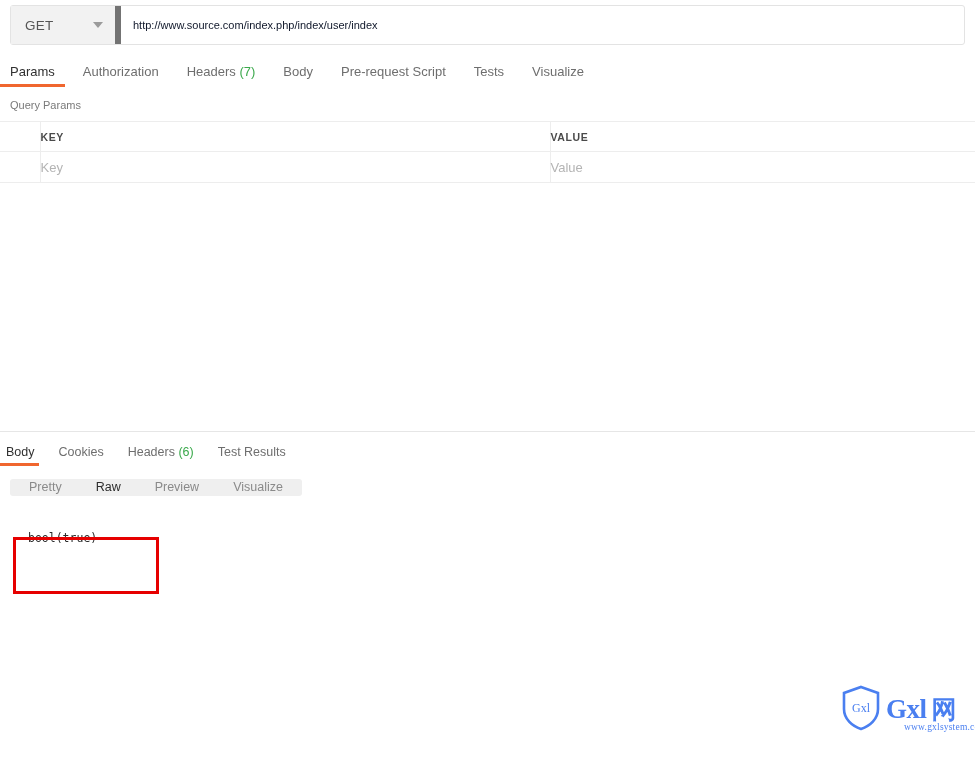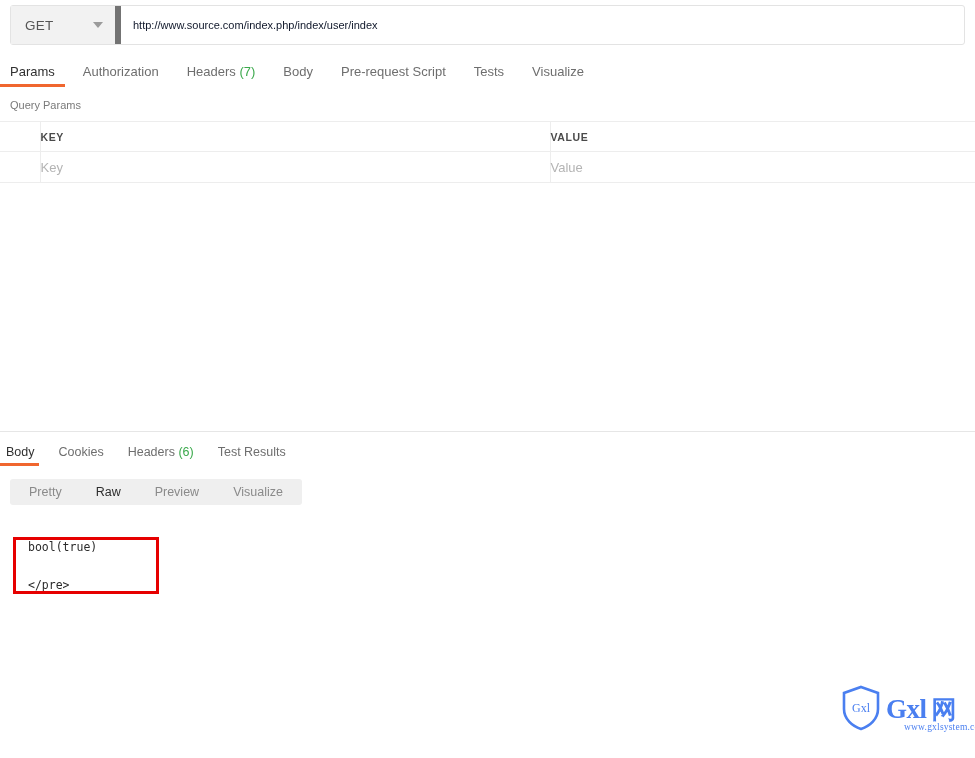--- a/index.html
+++ b/index.html
@@ -166,21 +166,21 @@
     background: #f0662e;
   }
 
   
   .subtabs {
     display: inline-flex;
     align-items: center;
     background: #efefef;
     border-radius: 3px;
     margin: 13px 0 0 10px;
-    height: 26px;
+    height: 17px;
     padding: 0 2px;
   }
   .subtab {
     font-size: 12.5px;
     color: #8a8a8a;
     padding: 0 17px;
     line-height: 27px;
     cursor: pointer;
   }
   .subtab.active { color: #2d2d2d; }
@@ -333,21 +333,20 @@
 <div class="subtabs">
   <div class="subtab">Pretty</div>
   <div class="subtab active">Raw</div>
   <div class="subtab">Preview</div>
   <div class="subtab">Visualize</div>
 </div>
 
 
 <div class="res-body">
 <div>bool(true)</div>
-<div>&lt;/pre&gt;</div>
 </div>
 
 <div class="red-box"></div>
 
 
 <div class="watermark">
   <svg class="wm-shield" width="42" height="48" viewBox="0 0 42 48">
     <path d="M21 3 L38 9 L38 25 C38 35 30 42 21 45 C12 42 4 35 4 25 L4 9 Z" fill="none" stroke="#4a7ff0" stroke-width="2.6"></path>
     <text x="21" y="28" text-anchor="middle" font-family="Liberation Serif, serif" font-size="12" fill="#4a7ff0">Gxl</text>
   </svg>

